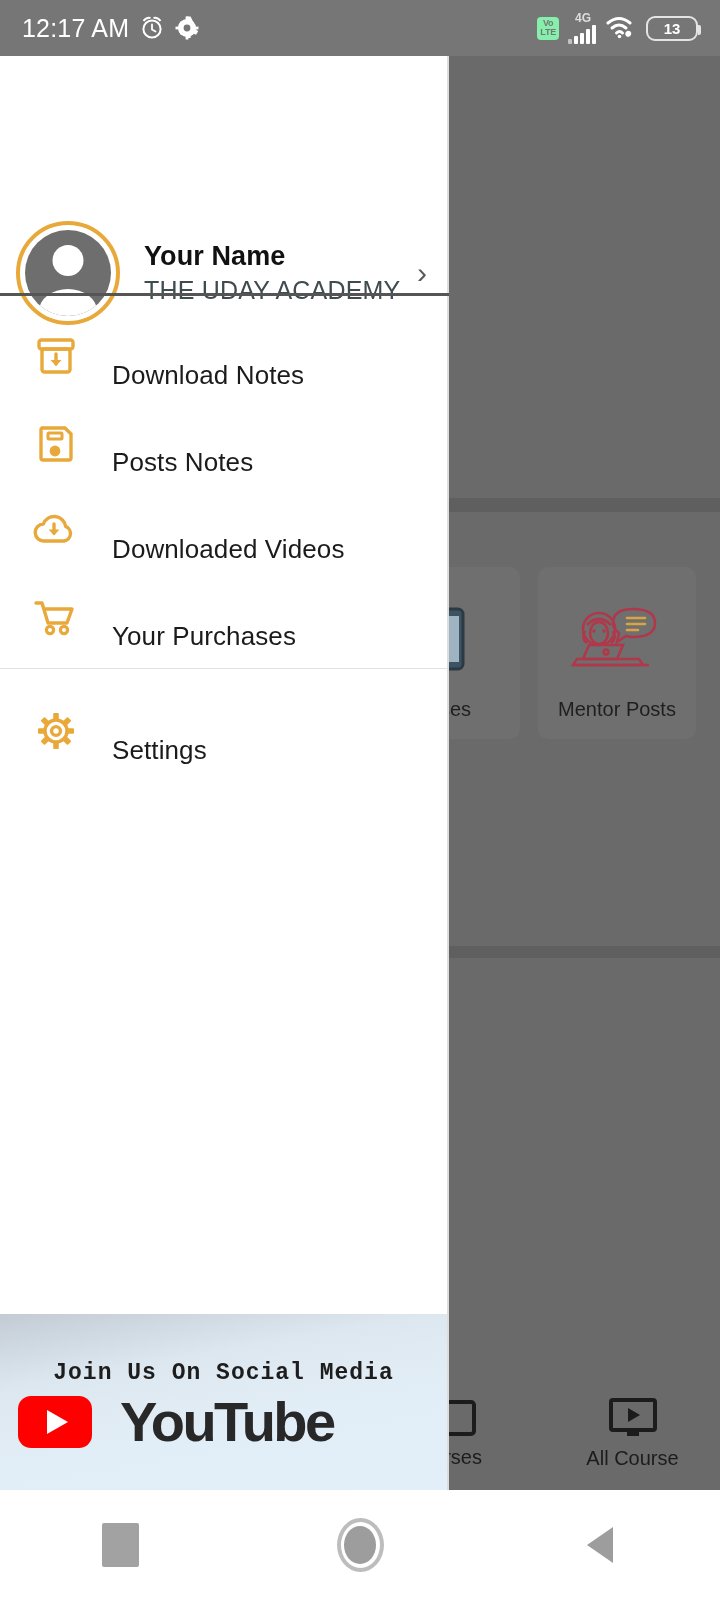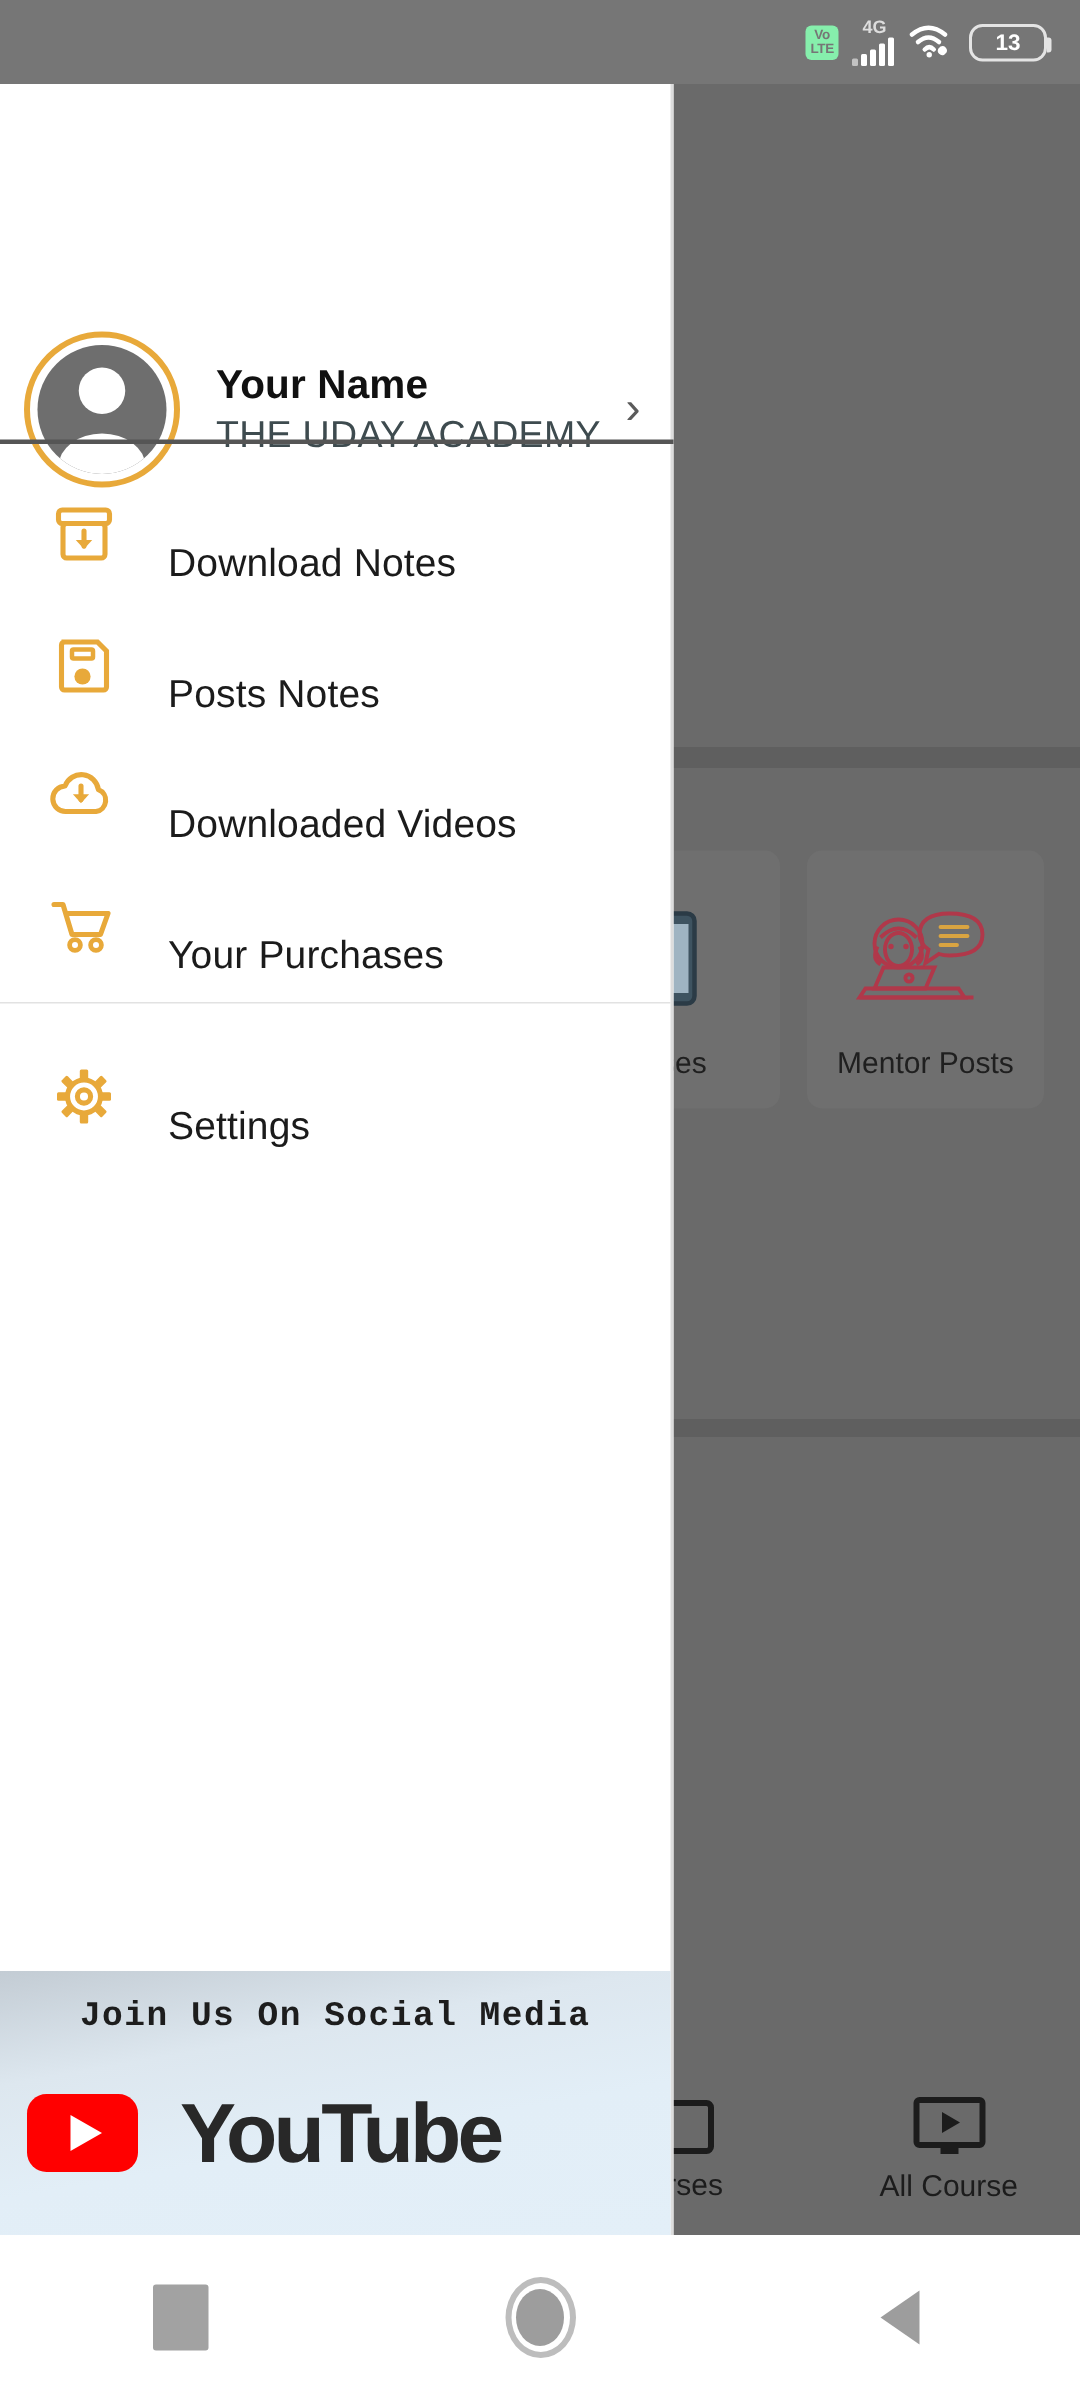--- a/index.html
+++ b/index.html
@@ -117,21 +117,21 @@
   #drawer-spacer { flex:1; }
 
   
   #social {
     flex:none; height:176px;
     background:linear-gradient(170deg,#c3ccd4 0%, #dde7ef 30%, #e2eef7 60%, #e3eff8 100%);
     position:relative;
   }
   #social-title {
     text-align:center; padding-top:17px; font-family:"Liberation Mono", monospace;
-    font-size:23px; font-weight:700; color:#1d1d1d; letter-spacing:1px;
+    font-size:23px; font-weight:700; color:#1d1d1d; letter-spacing:1px;margin-top:29px;
   }
   #yt-logo { position:absolute; left:18px; top:80px; display:flex; align-items:center; gap:28px; }
   #yt-badge {
     width:74px; height:52px; background:#ff0000; border-radius:13px;
     display:flex; align-items:center; justify-content:center;
   }
   #yt-tri { width:0;height:0;border-left:21px solid #fff;border-top:12px solid transparent;border-bottom:12px solid transparent;margin-left:5px; }
   #yt-word { font-size:56px; font-weight:700; color:#282828; letter-spacing:-2.5px;
              font-family:"Liberation Sans", sans-serif; line-height:56px; }
 
@@ -208,20 +208,40 @@
           <rect x="20" y="34" width="12" height="5" fill="#1c1c1c"></rect>
         </svg>
         <div class="lbl">All Course</div>
       </div>
     </div>
   </div>
 
   <div id="scrim"></div>
 
   <div id="statusbar">
+    <div id="sb-left">
+      <div id="sb-time">12:17 AM</div>
+      <svg width="26" height="26" viewBox="0 0 26 26">
+        <circle cx="13" cy="14" r="8.6" fill="none" stroke="#fff" stroke-width="2"></circle>
+        <path d="M13 9.5 v5 l3.5 2" stroke="#fff" stroke-width="1.8" fill="none" stroke-linecap="round"></path>
+        <path d="M4.5 6 q3 -4 7 -3" stroke="#fff" stroke-width="2" fill="none"></path>
+        <path d="M21.5 6 q-3 -4 -7 -3" stroke="#fff" stroke-width="2" fill="none"></path>
+      </svg>
+      <svg width="24" height="24" viewBox="0 0 24 24">
+        <path fill="#fff" d="M12 8.2a3.8 3.8 0 100 7.6 3.8 3.8 0 000-7.6zm9.2 3.8c0 .6-.05 1.1-.13 1.6l2.1 1.6-2.1 3.6-2.5-1a7.6 7.6 0 01-2.7 1.6l-.37 2.6h-4.2l-.37-2.6a7.6 7.6 0 01-2.7-1.6l-2.5 1-2.1-3.6 2.1-1.6a8 8 0 010-3.2l-2.1-1.6 2.1-3.6 2.5 1a7.6 7.6 0 012.7-1.6L11.4.6h4.2"></path>
+        <circle cx="12" cy="12" r="9" fill="#fff"></circle>
+        <circle cx="12" cy="12" r="3.4" fill="#767676"></circle>
+        <g fill="#fff">
+          <rect x="10.6" y="0.5" width="2.8" height="4"></rect>
+            <rect x="10.6" y="19.5" width="2.8" height="4"></rect>
+          <rect x="0.5" y="10.6" width="4" height="2.8"></rect>
+            <rect x="19.5" y="10.6" width="4" height="2.8"></rect>
+        </g>
+      </svg>
+    </div>
     <div id="sb-right">
       <div class="volte">
         <div>Vo</div>
           <div>LTE</div>
       </div>
       <div class="net-wrap">
         <div class="net-label">4G</div>
         <div class="bars">
             <i></i>
             <i></i>

